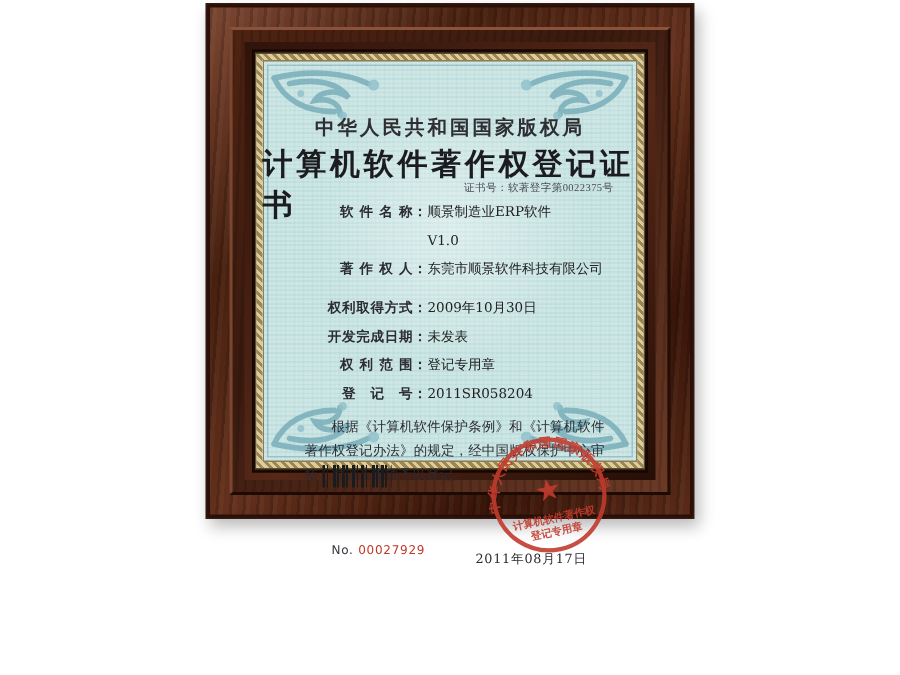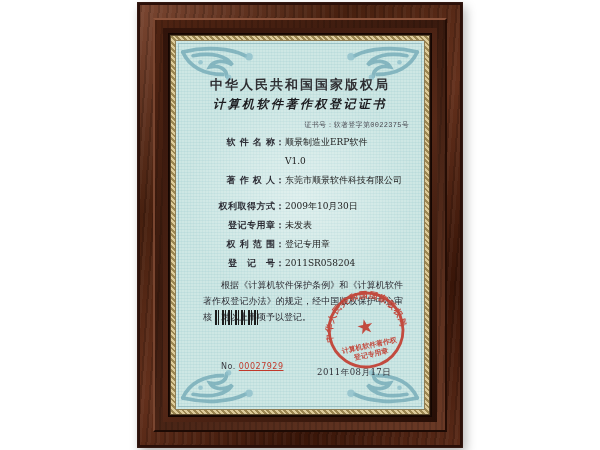--- a/index.html
+++ b/index.html
@@ -2,21 +2,21 @@
 <html><head>
 <meta charset="utf-8">
 <style>
   html,body{margin:0;padding:0;}
   body{
     width:600px;height:450px;background:#ffffff;overflow:hidden;position:relative;
     font-family:"DejaVu Serif","Liberation Serif",serif;
   }
   
   .frame{
-    position:absolute;left:137px;top:2px;width:326px;height:446px;
+    position:absolute;left:137px;top:2px;width:326px;height:344px;
     background:#2a0f08;padding:3px;box-sizing:border-box;
     box-shadow:3px 5px 10px rgba(0,0,0,.28), inset 0 0 2px rgba(255,255,255,.15);
   }
   .m1{
     height:100%;box-sizing:border-box;padding:13px;
     background:
       repeating-linear-gradient(94deg, rgba(0,0,0,.14) 0 2px, rgba(255,255,255,.03) 2px 5px, transparent 5px 9px),
       linear-gradient(135deg,#7a4631 0%,#47200f 28%,#63301c 52%,#381508 78%,#5a2a18 100%);
   }
   .m2{
@@ -56,26 +56,26 @@
   .fl-tl{top:5px;left:5px;}
   .fl-tr{top:5px;right:5px;transform:scaleX(-1);}
   .fl-bl{bottom:5px;left:5px;transform:scaleY(-1);}
   .fl-br{bottom:5px;right:5px;transform:scale(-1,-1);}
   
   .authority{
     position:absolute;top:36px;left:0;right:0;text-align:center;
     font-size:13px;font-weight:bold;letter-spacing:2px;color:#2f2f33;
   }
   .title{
-    position:absolute;top:56px;left:0;right:0;text-align:center;
-    font-size:12px;font-weight:bold;letter-spacing:2.5px;color:#1c1c20;font-style:italic;
+    position:absolute;top:56px;left:0;right:0;
+    font-size:20px;font-weight:bold;letter-spacing:2.5px;color:#1c1c20;
   }
   .cert-no{
     position:absolute;top:80px;right:16px;font-size:7px;color:#4a4a52;
-    font-family:Liberation Mono, monospace;letter-spacing:.3px;
+    font-family:Liberation Serif, serif;letter-spacing:.3px;
   }
   
   .fields{position:absolute;top:97px;left:34px;right:16px;font-size:9px;line-height:11px;}
   .row{display:flex;margin-bottom:8px;}
   .row .lbl{flex:0 0 76px;color:#2c2c34;font-weight:bold;letter-spacing:.5px;text-align:right;}
   .row .val{color:#222;}
   .subline{margin:0 0 1px 76px;color:#222;}
   .alias{display:inline-block;background:rgba(120,185,110,.45);padding:0 2px;border-radius:1px;}
   .gap{height:7px;}
   
@@ -92,21 +92,21 @@
   
   .seal{
     position:absolute;top:249px;left:150px;width:82px;height:82px;
     transform:rotate(-12deg);opacity:.9;z-index:3;
   }
   
   .serial{
     position:absolute;top:322px;left:46px;font-size:8px;letter-spacing:.5px;
     font-family:"DejaVu Sans","Liberation Sans",sans-serif;color:#3a3a42;
   }
-  .serial .num{color:#c0392b;margin-left:3px;text-decoration:underline;}
+  .serial .num{color:#c0392b;margin-left:3px;}
   .date{
     position:absolute;top:327px;left:142px;font-size:8.5px;color:#2c2c34;z-index:2;letter-spacing:.5px;text-align:center;
   }
 </style>
 </head>
 <body>
 
 <div class="frame">
   <div class="m1">
     <div class="m2">
@@ -179,21 +179,21 @@
                 <div class="row">
                   <span class="lbl">著 作 权 人：</span>
                   <span class="val">东莞市顺景软件科技有限公司</span>
                 </div>
                 <div class="gap"></div>
                 <div class="row">
                   <span class="lbl">权利取得方式：</span>
                   <span class="val">2009年10月30日</span>
                 </div>
                 <div class="row">
-                  <span class="lbl">登记专用章：</span>
+                  <span class="lbl">开发完成日期：</span>
                   <span class="val">未发表</span>
                 </div>
                 <div class="row">
                   <span class="lbl">权 利 范 围：</span>
                   <span class="val">登记专用章</span>
                 </div>
                 <div class="row">
                   <span class="lbl">登　记　号：</span>
                   <span class="val">2011SR058204</span>
                 </div>

